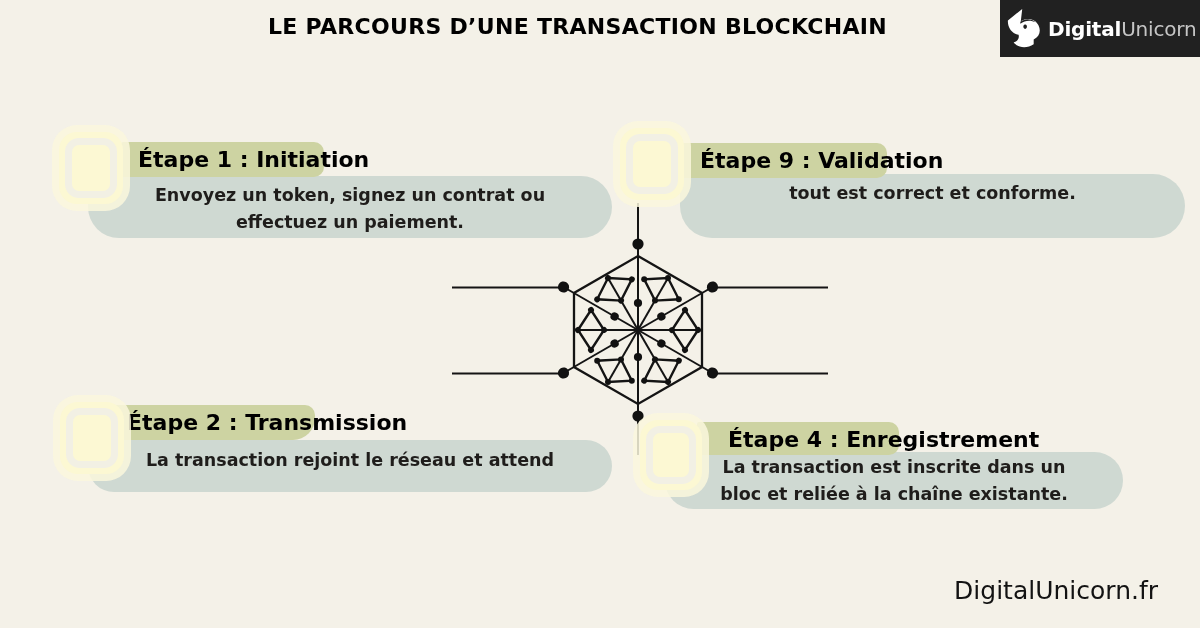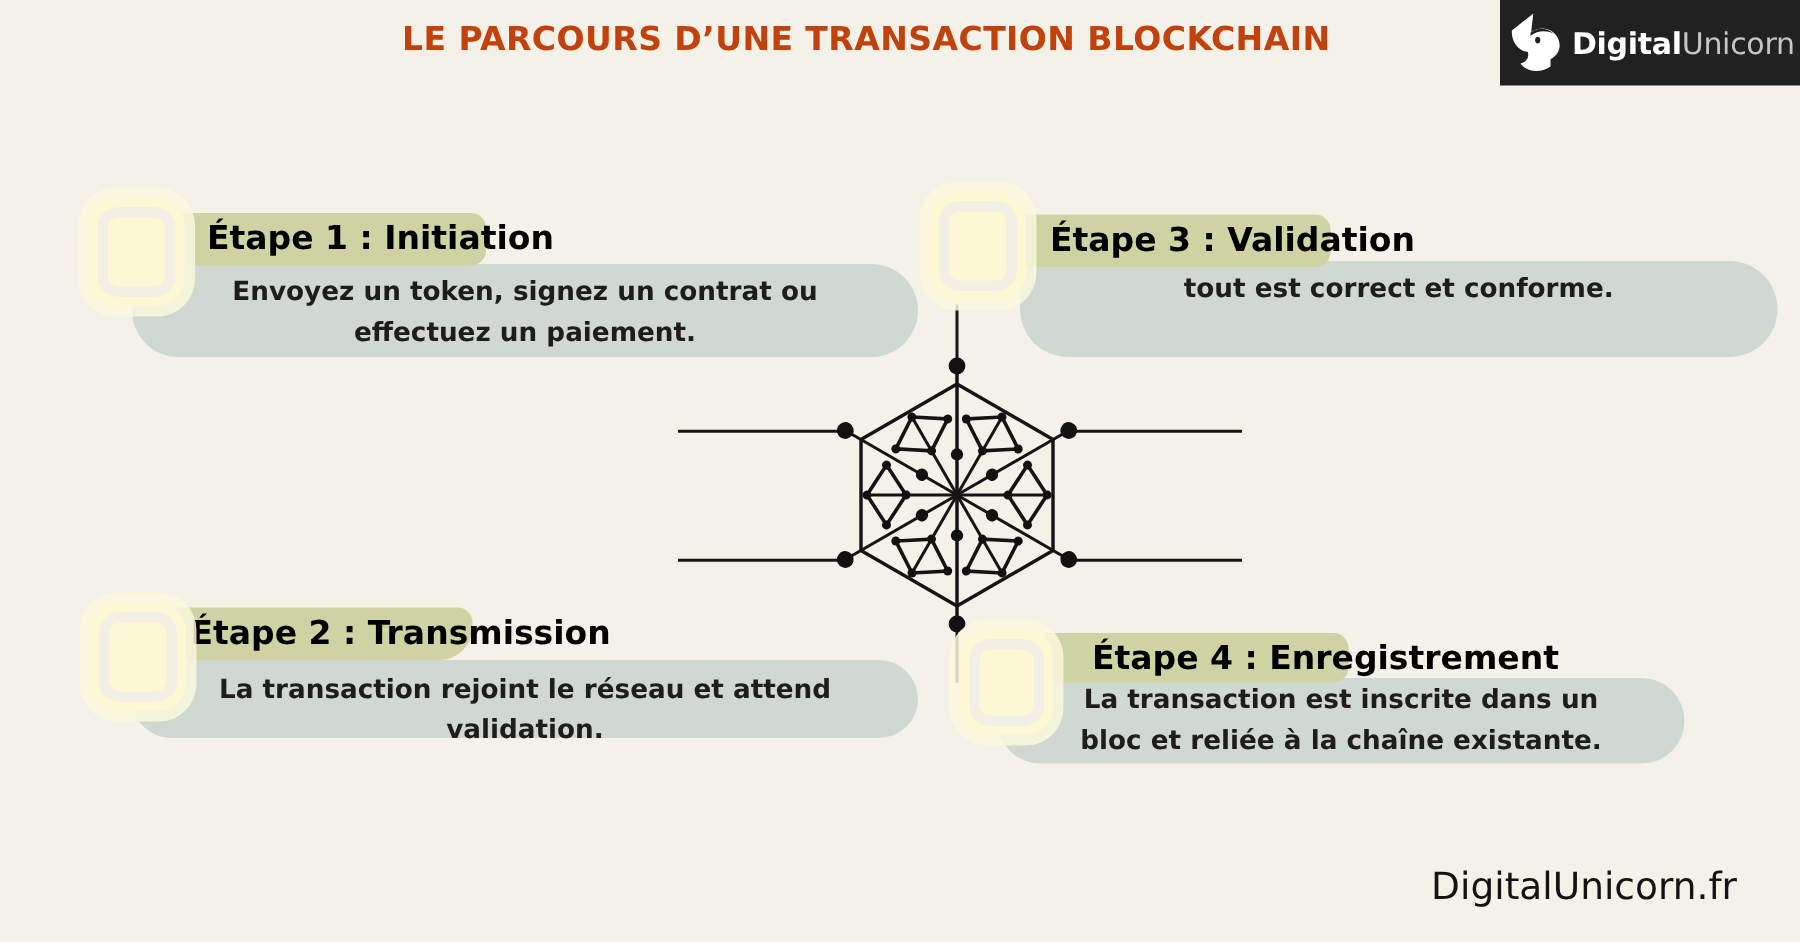--- a/index.html
+++ b/index.html
@@ -12,21 +12,21 @@
     --logo-bg:#212121;
   }
   *{margin:0;padding:0;box-sizing:border-box;}
   html,body{width:1200px;height:628px;}
   body{
     position:relative;overflow:hidden;background:var(--bg);
     font-family:"DejaVu Sans","Liberation Sans",sans-serif;color:var(--ink);
   }
   .title{
     position:absolute;left:0;top:14px;width:1155px;text-align:center;
-    font-size:22px;font-weight:800;letter-spacing:.3px;color:#c2410c;
+    font-size:22px;font-weight:800;letter-spacing:.3px;color:#000000;
   }
   
   .logo{
     position:absolute;right:0;top:0;width:200px;height:57px;
     background:var(--logo-bg);display:flex;align-items:center;padding-left:6px;
   }
   .logo svg{width:42px;height:42px;flex:0 0 auto;}
   .logo-text{font-size:20px;letter-spacing:-.2px;white-space:nowrap;text-align:right;}
   .logo-text b{color:#ffffff;font-weight:700;}
   .logo-text span{color:#c6c6c6;font-weight:400;}
@@ -137,36 +137,35 @@
   <div class="heading">
     <span class="hl"></span>
     <span class="ht">Étape 1 : Initiation</span>
   </div>
 </div>
 
 <div class="step s2">
   <div class="tile"></div>
   <div class="band">
     <div>La transaction rejoint le réseau et attend</div>
-    <div>validation.</div>
   </div>
   <div class="heading">
     <span class="hl"></span>
     <span class="ht">Étape 2 : Transmission</span>
   </div>
 </div>
 
 <div class="step s3">
   <div class="tile"></div>
   <div class="band">
     <div>tout est correct et conforme.</div>
   </div>
   <div class="heading">
     <span class="hl"></span>
-    <span class="ht">Étape 3 : Validation</span>
+    <span class="ht">Étape 9 : Validation</span>
   </div>
 </div>
 
 <div class="step s4">
   <div class="tile"></div>
   <div class="band">
     <div>La transaction est inscrite dans un</div>
     <div>bloc et reliée à la chaîne existante.</div>
   </div>
   <div class="heading">

